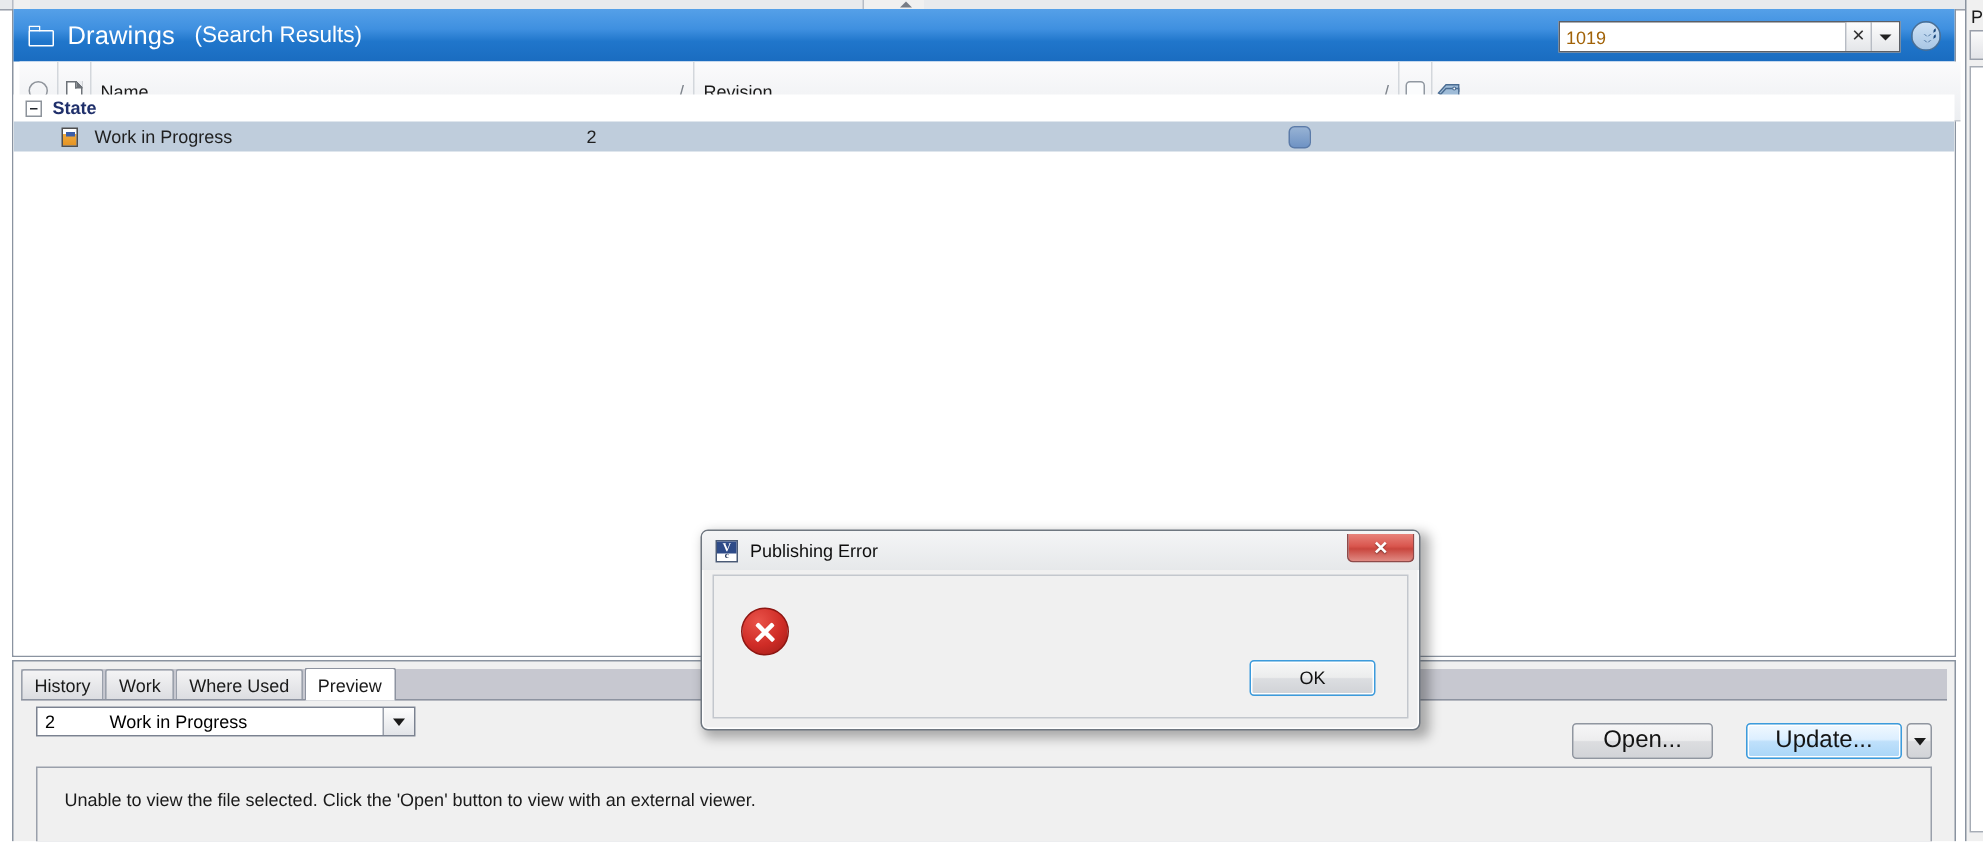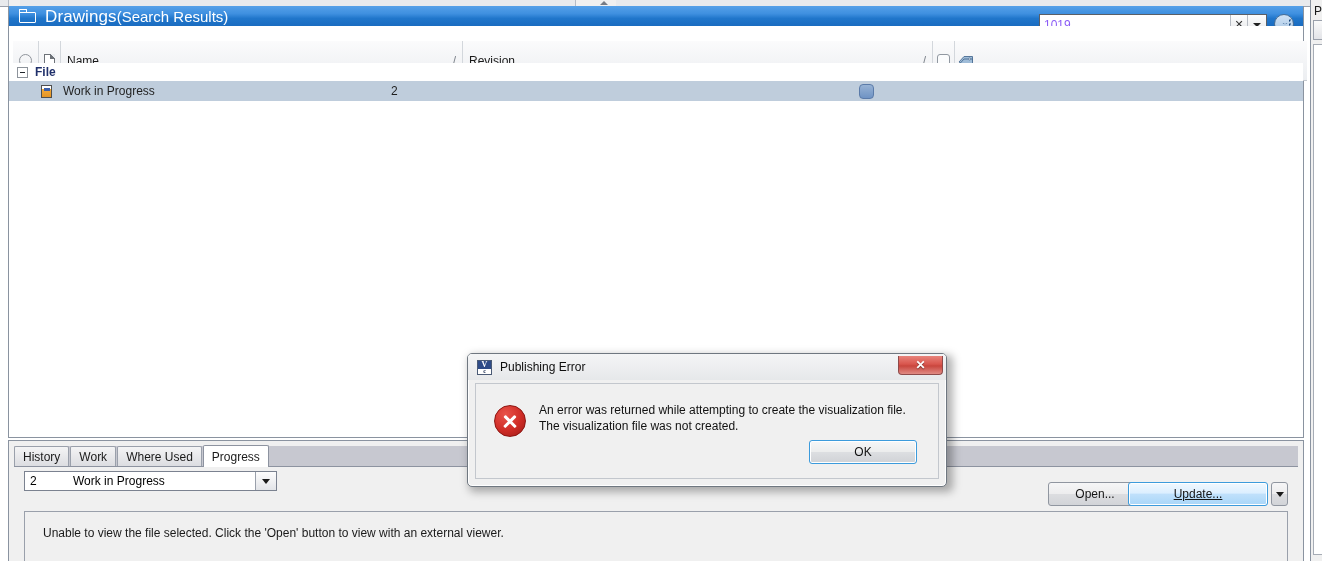--- a/index.html
+++ b/index.html
@@ -55,21 +55,21 @@
     border: 1px solid #8a93a0;
     border-top: none;
     background: #ffffff;
     box-sizing: border-box;
   }
 
   
   .pane-title {
     position: absolute;
     left: 0; top: 0;
-    width: 100%; height: 20px;
+    width: 100%; height: 35px;
     background: linear-gradient(to bottom, #55a0e8 0%, #3f90e0 38%, #2076cb 62%, #1a6cc0 100%);
     box-sizing: border-box;
     display: flex;
     align-items: center;
     padding-left: 10px;
     overflow: hidden;
   }
   .pane-title .folder-icon {
     width: 17px; height: 14px;
     position: relative;
@@ -97,41 +97,42 @@
   .pane-title .t-main {
     color: #ffffff;
     font-size: 17px;
     letter-spacing: 0.1px;
     line-height: 1;
     font-family: "Liberation Sans", sans-serif;
   }
   .pane-title .t-sub {
     color: #ffffff;
     font-size: 15px;
+    margin-left: 13px;
     line-height: 1;
   }
 
   
   .search-wrap {
     position: absolute;
     right: 36px; top: 8px;
     height: 21px;
     width: 228px;
     display: flex;
     border: 1px solid #5b5f66;
     background: #ffffff;
     box-sizing: border-box;
   }
   .search-input {
     flex: 1 1 auto;
     border: none;
     outline: none;
     font-family: "Liberation Sans", sans-serif;
     font-size: 12px;
-    color: #8b5cf6;
+    color: #a16207;
     padding: 0 4px;
     background: transparent;
     min-width: 0;
   }
   .search-btn {
     flex: 0 0 auto;
     width: 16px;
     border-left: 1px solid #b7bcc4;
     background: linear-gradient(to bottom, #fdfdfd, #e4e6e9);
     display: flex;
@@ -394,39 +395,39 @@
   .rev-combo .rv-arrow .caret {
     width: 0; height: 0;
     border-left: 4px solid transparent;
     border-right: 4px solid transparent;
     border-top: 5px solid #1a1a1a;
   }
 
   .btn {
     position: absolute;
     height: 24px;
-    font-size: 12px;
+    font-size: 16px;
     font-family: "Liberation Sans", sans-serif;
     color: #141414;
     background: linear-gradient(to bottom, #f6f6f7 0%, #ededee 48%, #dcdde0 52%, #d2d4d8 100%);
     border: 1px solid #9096a0;
     border-radius: 3px;
     box-sizing: border-box;
     display: flex;
     align-items: center;
     justify-content: center;
     cursor: default;
   }
   .btn.primary {
     background: linear-gradient(to bottom, #f1f8fe 0%, #dcefff 45%, #bfe0fb 52%, #a9d6f8 100%);
     border: 1px solid #3c9bdc;
     box-shadow: inset 0 0 0 1px #ffffff;
   }
   .btn-open   { right: 161px; top: 41px; width: 94px; }
-  .btn-update { right: 35px;  top: 41px; width: 140px; text-decoration: underline; }
+  .btn-update { right: 35px;  top: 41px; width: 104px; }
   .btn-split  { right: 15px;  top: 41px; width: 17px; }
   .btn-split .caret {
     width: 0; height: 0;
     border-left: 4px solid transparent;
     border-right: 4px solid transparent;
     border-top: 5px solid #1a1a1a;
   }
 
   .preview-box {
     position: absolute;
@@ -592,21 +593,21 @@
     position: absolute;
     left: 63px; top: 18px;
     width: 380px;
     font-size: 12px;
     line-height: 16px;
     color: #111111;
   }
   .dlg-ok {
     position: absolute;
     right: 21px; bottom: 14px;
-    width: 108px; height: 24px;
+    width: 84px; height: 24px;
     border: 1px solid #3c9bdc;
     border-radius: 3px;
     background: linear-gradient(to bottom, #f6f7f8 0%, #eceded 48%, #dcdee1 52%, #d0d2d6 100%);
     box-shadow: inset 0 0 0 1px #ffffff;
     box-sizing: border-box;
     display: flex;
     align-items: center;
     justify-content: center;
     font-size: 12px;
     color: #111111;
@@ -675,21 +676,21 @@
             </g>
             <circle cx="11.5" cy="5" r="1" fill="#ffffff" stroke="#4a6c92" stroke-width="0.7"></circle>
           </svg>
         </span>
       </div>
     </div>
 
     <div class="list-body">
       <div class="group-row">
         <span class="expander"></span>
-        <span>File</span>
+        <span>State</span>
       </div>
       <div class="file-row">
         <div class="cell c-circle"></div>
         <div class="cell c-doc">
           <span class="dwg-icon"></span>
         </div>
         <div class="cell c-state">Work in Progress</div>
         <div class="cell c-rev">2</div>
         <div class="cell c-chk">
           <span class="blue-box"></span>
@@ -697,21 +698,21 @@
         <div class="cell c-tag"></div>
       </div>
     </div>
   </div>
 
   <div class="bottom-panel">
     <div class="tabstrip">
       <div class="tab">History</div>
       <div class="tab">Work</div>
       <div class="tab">Where Used</div>
-      <div class="tab active">Progress</div>
+      <div class="tab active">Preview</div>
     </div>
 
     <div class="rev-combo">
       <span class="rv-num">2</span>
       <span class="rv-state">Work in Progress</span>
       <span class="rv-arrow">
           <span class="caret"></span>
         </span>
     </div>
 
@@ -737,18 +738,17 @@
     <div class="dlg-title">
       <span class="vault-icon">
         <span class="vtop">V</span>
         <span class="vbot">c</span>
       </span>
       <span class="dlg-title-text">Publishing Error</span>
       <div class="dlg-close">✕</div>
     </div>
     <div class="dlg-body">
       <span class="err-icon"></span>
-      <div class="err-text">An error was returned while attempting to create the visualization file. The visualization file was not created.</div>
       <div class="dlg-ok">OK</div>
     </div>
   </div>
 
 </div>
 
 </body></html>

